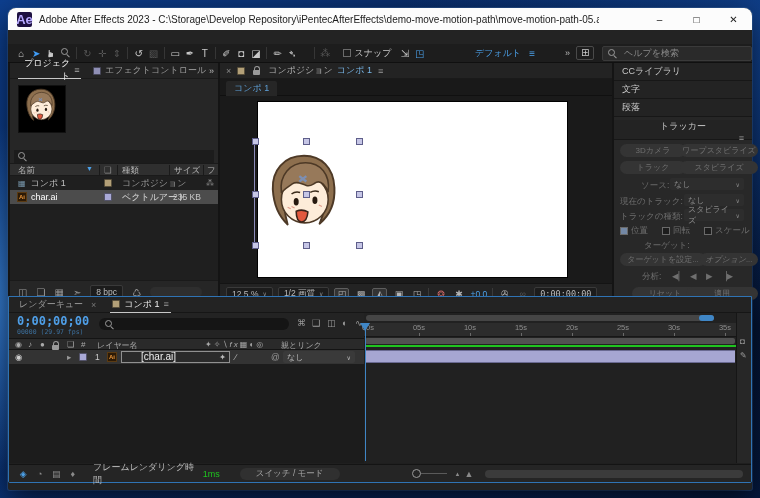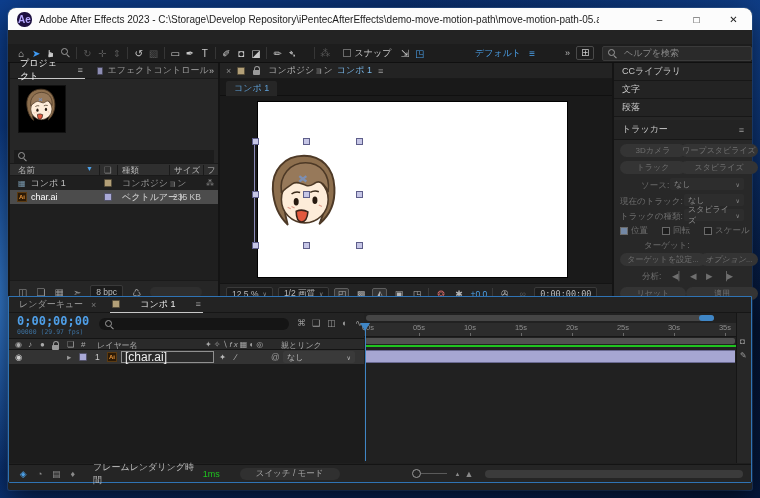--- a/index.html
+++ b/index.html
@@ -12,22 +12,22 @@
       radial-gradient(ellipse 420px 320px at -4% 60%, rgba(62,140,228,.9) 0%, rgba(62,140,228,0) 55%),
       radial-gradient(ellipse 700px 480px at 108% 8%, rgba(20,80,170,.8) 0%, rgba(20,80,170,0) 60%),
       radial-gradient(ellipse 900px 420px at 60% 118%, rgba(8,40,96,.9) 0%, rgba(8,40,96,0) 70%),
       linear-gradient(118deg,#0d3f8f 0%,#0a2f6e 38%,#061d49 72%,#03102b 100%);}
   #win{position:absolute;left:8px;top:8px;width:744px;height:482px;
        border-radius:8px 8px 2px 2px;background:#232323;
        box-shadow:0 10px 30px rgba(0,0,0,.65), 0 0 0 1px rgba(80,130,190,.35);}
   
   .titlebar{position:absolute;left:0;top:0;width:744px;height:22px;background:#fcfcfc;
             border-radius:8px 8px 0 0;display:flex;align-items:center;color:#1b1b1b;}
-  .appicon{width:15px;height:15px;margin:0 7px 0 9px;border-radius:7px;background:#1d1040;
-           color:#b7a9ff;font-size:10px;font-weight:bold;display:flex;align-items:center;justify-content:center;}
+  .appicon{width:15px;height:15px;margin:0 7px 0 9px;border-radius:2px;background:#1d1040;
+           color:#b7a9ff;font-size:13px;font-weight:bold;display:flex;align-items:center;justify-content:center;}
   .title{font-size:10px;white-space:nowrap;overflow:hidden;max-width:560px;}
   .wbtns{margin-left:auto;display:flex;height:22px;}
   .wbtn{width:37px;height:22px;display:flex;align-items:center;justify-content:center;
         font-size:10px;color:#222;cursor:default;}
   
   .menubar{position:absolute;left:0;top:22px;width:744px;height:14px;background:#2e2e2e;
            display:flex;align-items:center;border-bottom:1px solid #1a1a1a;box-sizing:border-box;}
   .menu-item{font-size:9px;color:#e3e3e3;padding:0 6px;line-height:14px;white-space:nowrap;}
   
   .toolbar{position:absolute;left:0;top:36px;width:744px;height:19px;background:#1d1d1d;
@@ -48,21 +48,21 @@
   .searchbox{display:flex;align-items:center;gap:5px;background:#2a2a2a;border:1px solid #3a3a3a;
              border-radius:2px;height:13px;padding:0 5px;margin-left:8px;width:148px;}
   .searchbox input{background:transparent;border:none;outline:none;color:#bbb;font-size:9px;width:120px;
                    font-family:"Liberation Sans","DejaVu Sans",sans-serif;}
   .searchbox input::placeholder{color:#8a8a8a;}
   
   .workspace{position:absolute;left:0;top:55px;width:744px;height:240px;background:#141414;}
   .panel{position:absolute;top:0;height:240px;background:#262626;}
   .tabbar{position:absolute;left:0;top:0;right:0;height:16px;display:flex;align-items:center;
           font-size:9px;color:#9a9a9a;background:#232323;border-bottom:1px solid #1a1a1a;box-sizing:border-box;}
-  .tab-active{color:#f0f0f0;border-bottom:1px solid #c8c8c8;height:15px;display:flex;align-items:center;gap:20px;padding:0 2px;}
+  .tab-active{color:#f0f0f0;border-bottom:1px solid #c8c8c8;height:15px;display:flex;align-items:center;gap:4px;padding:0 2px;text-align:right;}
   .mini-lock{position:relative;width:7px;height:5px;background:#9a9a9a;border-radius:1px;display:inline-block;}
   .mini-lock::before{content:"";position:absolute;left:1px;top:-4px;width:4px;height:4px;border:1px solid #9a9a9a;border-bottom:none;border-radius:3px 3px 0 0;}
   .swatch{width:8px;height:8px;border-radius:1px;display:inline-block;border:1px solid rgba(0,0,0,.5);box-sizing:border-box;}
   
   .prj-line{font-size:9px;color:#b5b5b5;line-height:12px;white-space:nowrap;}
   .prj-cols{position:absolute;left:0;right:0;top:100px;height:13px;background:#2f2f2f;border-top:1px solid #1a1a1a;
             border-bottom:1px solid #1a1a1a;font-size:8.5px;color:#b8b8b8;box-sizing:border-box;}
   .prj-row{position:absolute;left:0;right:0;height:14px;font-size:9px;color:#c0c0c0;display:flex;align-items:center;}
   .aiicon{width:10px;height:10px;background:#2c1a06;border:1px solid #5a3a12;color:#e8943a;font-size:6px;font-weight:bold;
           display:inline-flex;align-items:center;justify-content:center;box-sizing:border-box;}
@@ -299,21 +299,21 @@
     <div class="panel" style="left:606px;width:138px;">
       <div class="rp-head" style="top:0;">
             <span>CCライブラリ</span>
           </div>
       <div class="rp-head" style="top:36px;">
             <span>段落</span>
           </div>
       <div class="rp-head" style="top:18px;">
             <span>文字</span>
           </div>
-      <div class="rp-head" style="top:57px;height:20px;">
+      <div class="rp-head" style="top:57px;height:20px;flex-direction:column;">
         <span>トラッカー</span>
         <span style="margin-left:auto;color:#9a9a9a;">≡</span>
       </div>
       <div class="abs" style="left:0;top:77px;right:0;bottom:0;background:#282828;">
         <span class="pill abs" style="left:6px;top:4px;width:54px;">3Dカメラ</span>
         <span class="pill abs" style="left:66px;top:4px;width:66px;">ワープスタビライズ</span>
         <span class="pill abs" style="left:6px;top:21px;width:54px;">トラック</span>
         <span class="pill abs" style="left:66px;top:21px;width:66px;">スタビライズ</span>
 
         <span class="dim-lbl abs" style="left:27px;top:40px;">ソース:</span>
@@ -350,21 +350,21 @@
         <span class="dim-lbl abs" style="left:30px;top:100px;">ターゲット:</span>
         <span class="pill abs" style="left:6px;top:113px;width:74px;">ターゲットを設定...</span>
         <span class="pill abs" style="left:86px;top:113px;width:46px;font-style:italic;">オプション...</span>
 
         <span class="dim-lbl abs" style="left:28px;top:131px;">分析:</span>
         <span class="dim-lbl abs" style="left:58px;top:131px;">◀▏</span>
         <span class="dim-lbl abs" style="left:76px;top:131px;">◀</span>
         <span class="dim-lbl abs" style="left:92px;top:131px;">▶</span>
         <span class="dim-lbl abs" style="left:106px;top:131px;">▕▶</span>
 
-        <span class="pill abs" style="left:6px;top:147px;width:54px;">リセット</span>
+        <span class="pill abs" style="left:18px;top:147px;width:54px;">リセット</span>
         <span class="pill abs" style="left:72px;top:147px;width:60px;">適用</span>
       </div>
     </div>
   </div>
 
   <div class="tlwrap">
     <div class="tl-tabs">
       <span style="margin-left:10px;">レンダーキュー</span>
       <span style="margin-left:8px;color:#777;">×</span>
       <span class="tab-active" style="margin-left:14px;">
@@ -398,21 +398,21 @@
       <span class="abs" style="left:196px;top:1px;letter-spacing:2px;"><i style="font-style:normal">✦</i><i style="font-style:normal">✧</i><i style="font-style:normal">∖</i><i style="font-style:italic">fx</i><i style="font-style:normal">▦</i><i style="font-style:normal">◐</i><i style="font-style:normal">◎</i></span>
       <span class="abs" style="left:272px;top:1px;">親とリンク</span>
     </div>
 
     <div class="tl-row">
       <span class="abs" style="left:6px;top:2px;color:#d0d0d0;">◉</span>
       <span class="abs" style="left:58px;top:2px;color:#9a9a9a;">▸</span>
       <span class="swatch abs" style="left:70px;top:3px;background:#a9a9d6;"></span>
       <span class="abs" style="left:86px;top:2px;">1</span>
       <span class="aiicon abs" style="left:98px;top:2px;">Ai</span>
-      <span class="abs" style="left:112px;top:1px;width:88px;height:10px;border:1px solid #909090;background:#2a2a2a;color:#eee;font-size:12px;padding-left:3px;line-height:10px;">[char.ai]</span>
+      <span class="abs" style="left:112px;top:1px;width:88px;height:10px;border:1px solid #909090;background:#2a2a2a;color:#eee;font-size:10px;padding-left:19px;line-height:10px;">[char.ai]</span>
       <span class="abs" style="left:210px;top:2px;color:#bbb;">✦</span>
       <span class="abs" style="left:226px;top:2px;color:#bbb;">∕</span>
       <span class="abs" style="left:262px;top:2px;color:#9a9a9a;">@</span>
       <span class="dd abs" style="left:274px;top:1px;width:72px;background:#3a3a3a;color:#bbb;">
         <span>なし</span>
             <span style="font-size:6px;">∨</span>
       </span>
     </div>
 
     <div class="abs" style="left:0;top:67px;width:355px;height:99px;background:#1c1c1c;"></div>

